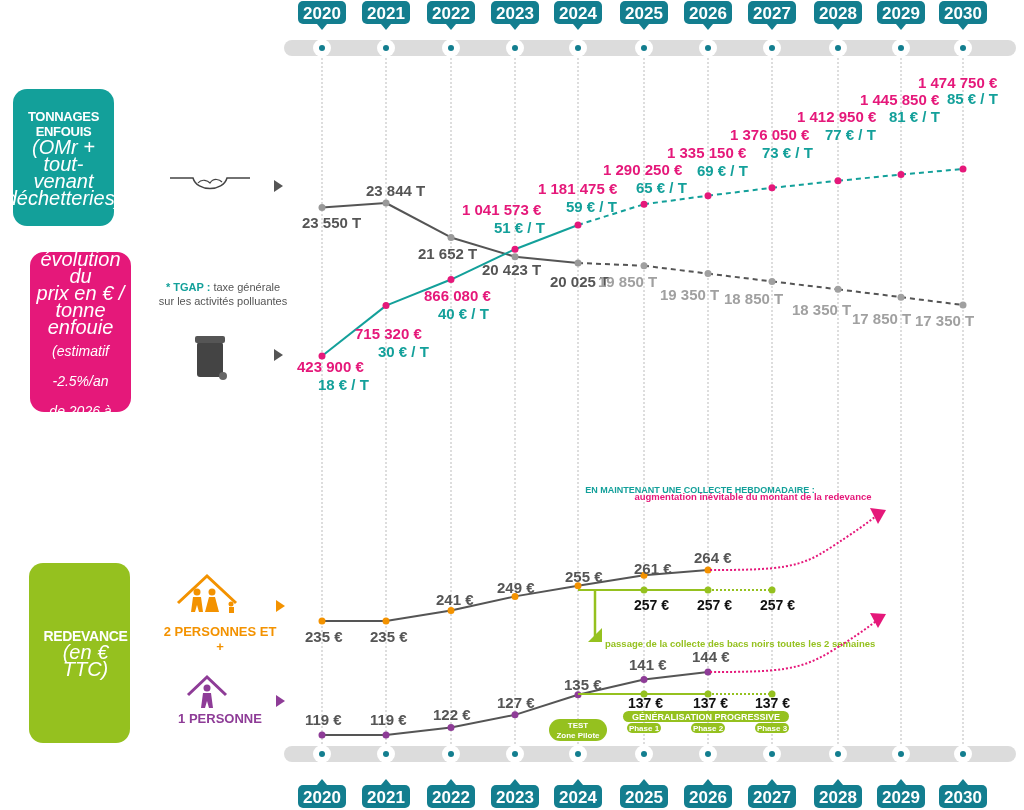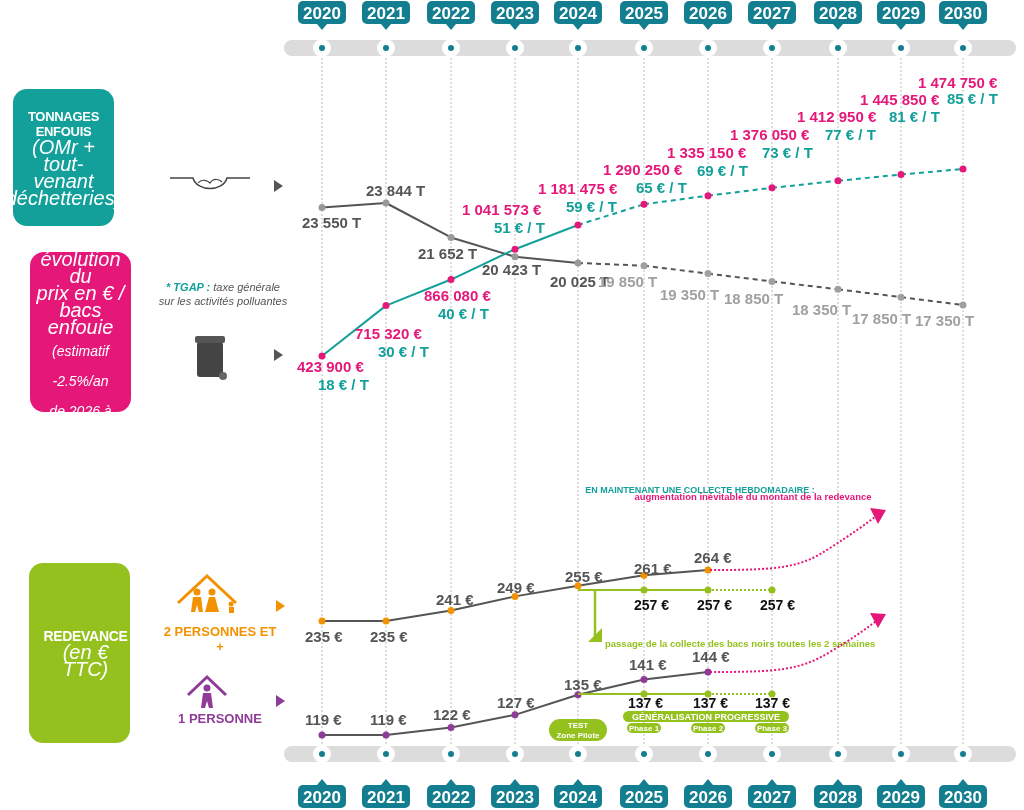--- a/index.html
+++ b/index.html
@@ -5,21 +5,21 @@
   html,body{margin:0;padding:0;background:#fff;}
   body{width:1024px;height:810px;position:relative;overflow:hidden;font-family:"Liberation Sans",sans-serif;}
   #stage{position:absolute;left:0;top:0;width:1024px;height:644px;}
   .side-box{position:absolute;border-radius:14px;color:#fff;text-align:center;display:flex;flex-direction:column;justify-content:center;align-items:center;box-sizing:border-box;padding:4px;}
   .side-box .title{font-weight:bold;font-size:13px;line-height:15px;letter-spacing:-0.3px;}
   .side-box .sub{font-style:italic;font-size:20px;line-height:17px;}
   .side-box .small{font-style:italic;font-size:14px;line-height:14px;margin-top:8px;}
   #box-tonnages{left:13px;top:89px;width:101px;height:137px;background:#13a09a;}
   #box-tgap{left:30px;top:252px;width:101px;height:160px;background:#e5187a;}
   #box-redevance{left:29px;top:563px;width:101px;height:180px;background:#95c11f;padding-left:16px;}
-  .note{position:absolute;left:148px;top:280px;font-size:11px;font-style:italic;color:#555;text-align:center;line-height:14px;width:150px;}
+  .note{position:absolute;left:148px;top:280px;font-size:11px;color:#555;text-align:center;line-height:14px;width:150px;}
   .note .k{color:#13a09a;font-weight:bold;}
   .hh-label{position:absolute;font-weight:bold;font-size:13px;text-align:center;}
   .arrow-tri{position:absolute;width:0;height:0;border-top:6px solid transparent;border-bottom:6px solid transparent;border-left:9px solid #555;}
   svg text{font-family:"Liberation Sans",sans-serif;}
 </style>
 </head>
 <body>
 
 <div id="stage">
   <svg id="chart" width="1024" height="810" viewBox="0 0 1024 810">
@@ -320,21 +320,21 @@
     <div class="title">ENFOUIS</div>
     <div class="sub">(OMr  +</div>
     <div class="sub">tout-venant</div>
     <div class="sub">déchetteries)</div>
   </div>
 
   <div id="box-tgap" class="side-box">
     <div class="title" style="font-size:15px;margin-bottom:4px">TGAP *</div>
     <div class="sub">évolution du</div>
     <div class="sub">prix en € /</div>
-    <div class="sub">bacs enfouie</div>
+    <div class="sub">tonne enfouie</div>
     <div class="small">(estimatif</div>
     <div class="small" style="margin-top:16px">-2.5%/an</div>
     <div class="small" style="margin-top:16px">de 2026 à 2030)</div>
   </div>
 
   <div id="box-redevance" class="side-box">
     <div class="title" style="font-size:14px">REDEVANCE</div>
     <div class="sub">(en € TTC)</div>
   </div>
 

